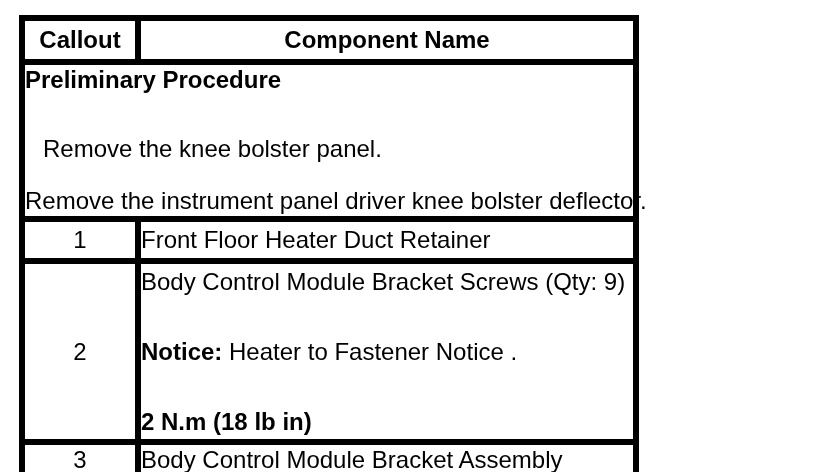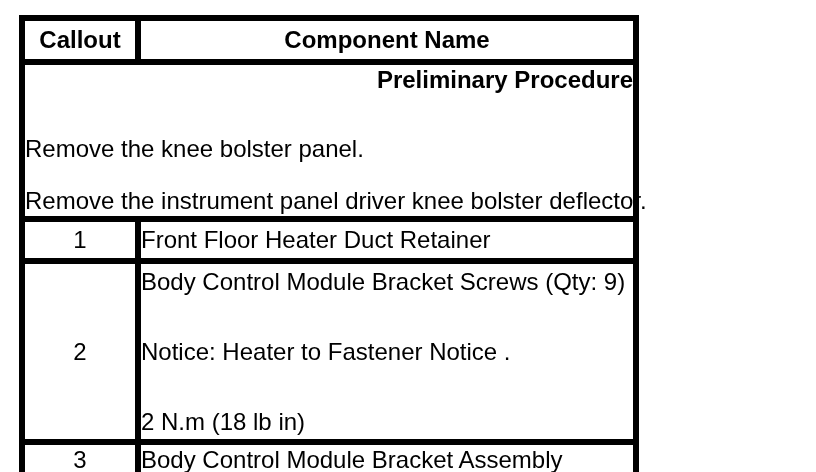--- a/index.html
+++ b/index.html
@@ -40,49 +40,49 @@
     font-size: 24px;
   }
   td.prelim-cell {
     height: 133px;
     vertical-align: top;
     padding: 4px 6px 4px 100px;
   }
   .prelim-title {
     font-weight: bold;
     white-space: nowrap;
-    text-align: right;
   }
   .prelim-step {
     white-space: nowrap;
     margin-top: 22px;
   }
   .prelim-step.first {
     margin-top: 39px;
+    padding-left: 18px;
   }
   td.callout-cell {
     text-align: center;
     vertical-align: middle;
     font-weight: normal;
   }
   td.comp-cell {
     vertical-align: middle;
     padding-left: 4px;
     padding-right: 4px;
   }
   tr.row-1 td { height: 36px; }
   tr.row-3 td { height: 30px; }
   tr.row-2 td.comp-cell {
     height: 172px;
     vertical-align: top;
     padding-top: 3px;
   }
   .comp-line { white-space: nowrap; }
   .comp-line.gap { margin-top: 40px; }
-  .bold { font-weight: normal; }
+  .bold { font-weight: bold; }
 </style>
 </head>
 <body>
 
 <div class="page">
   <table class="callout-table">
     <colgroup>
       <col class="col-callout">
       <col class="col-component">
     </colgroup>

